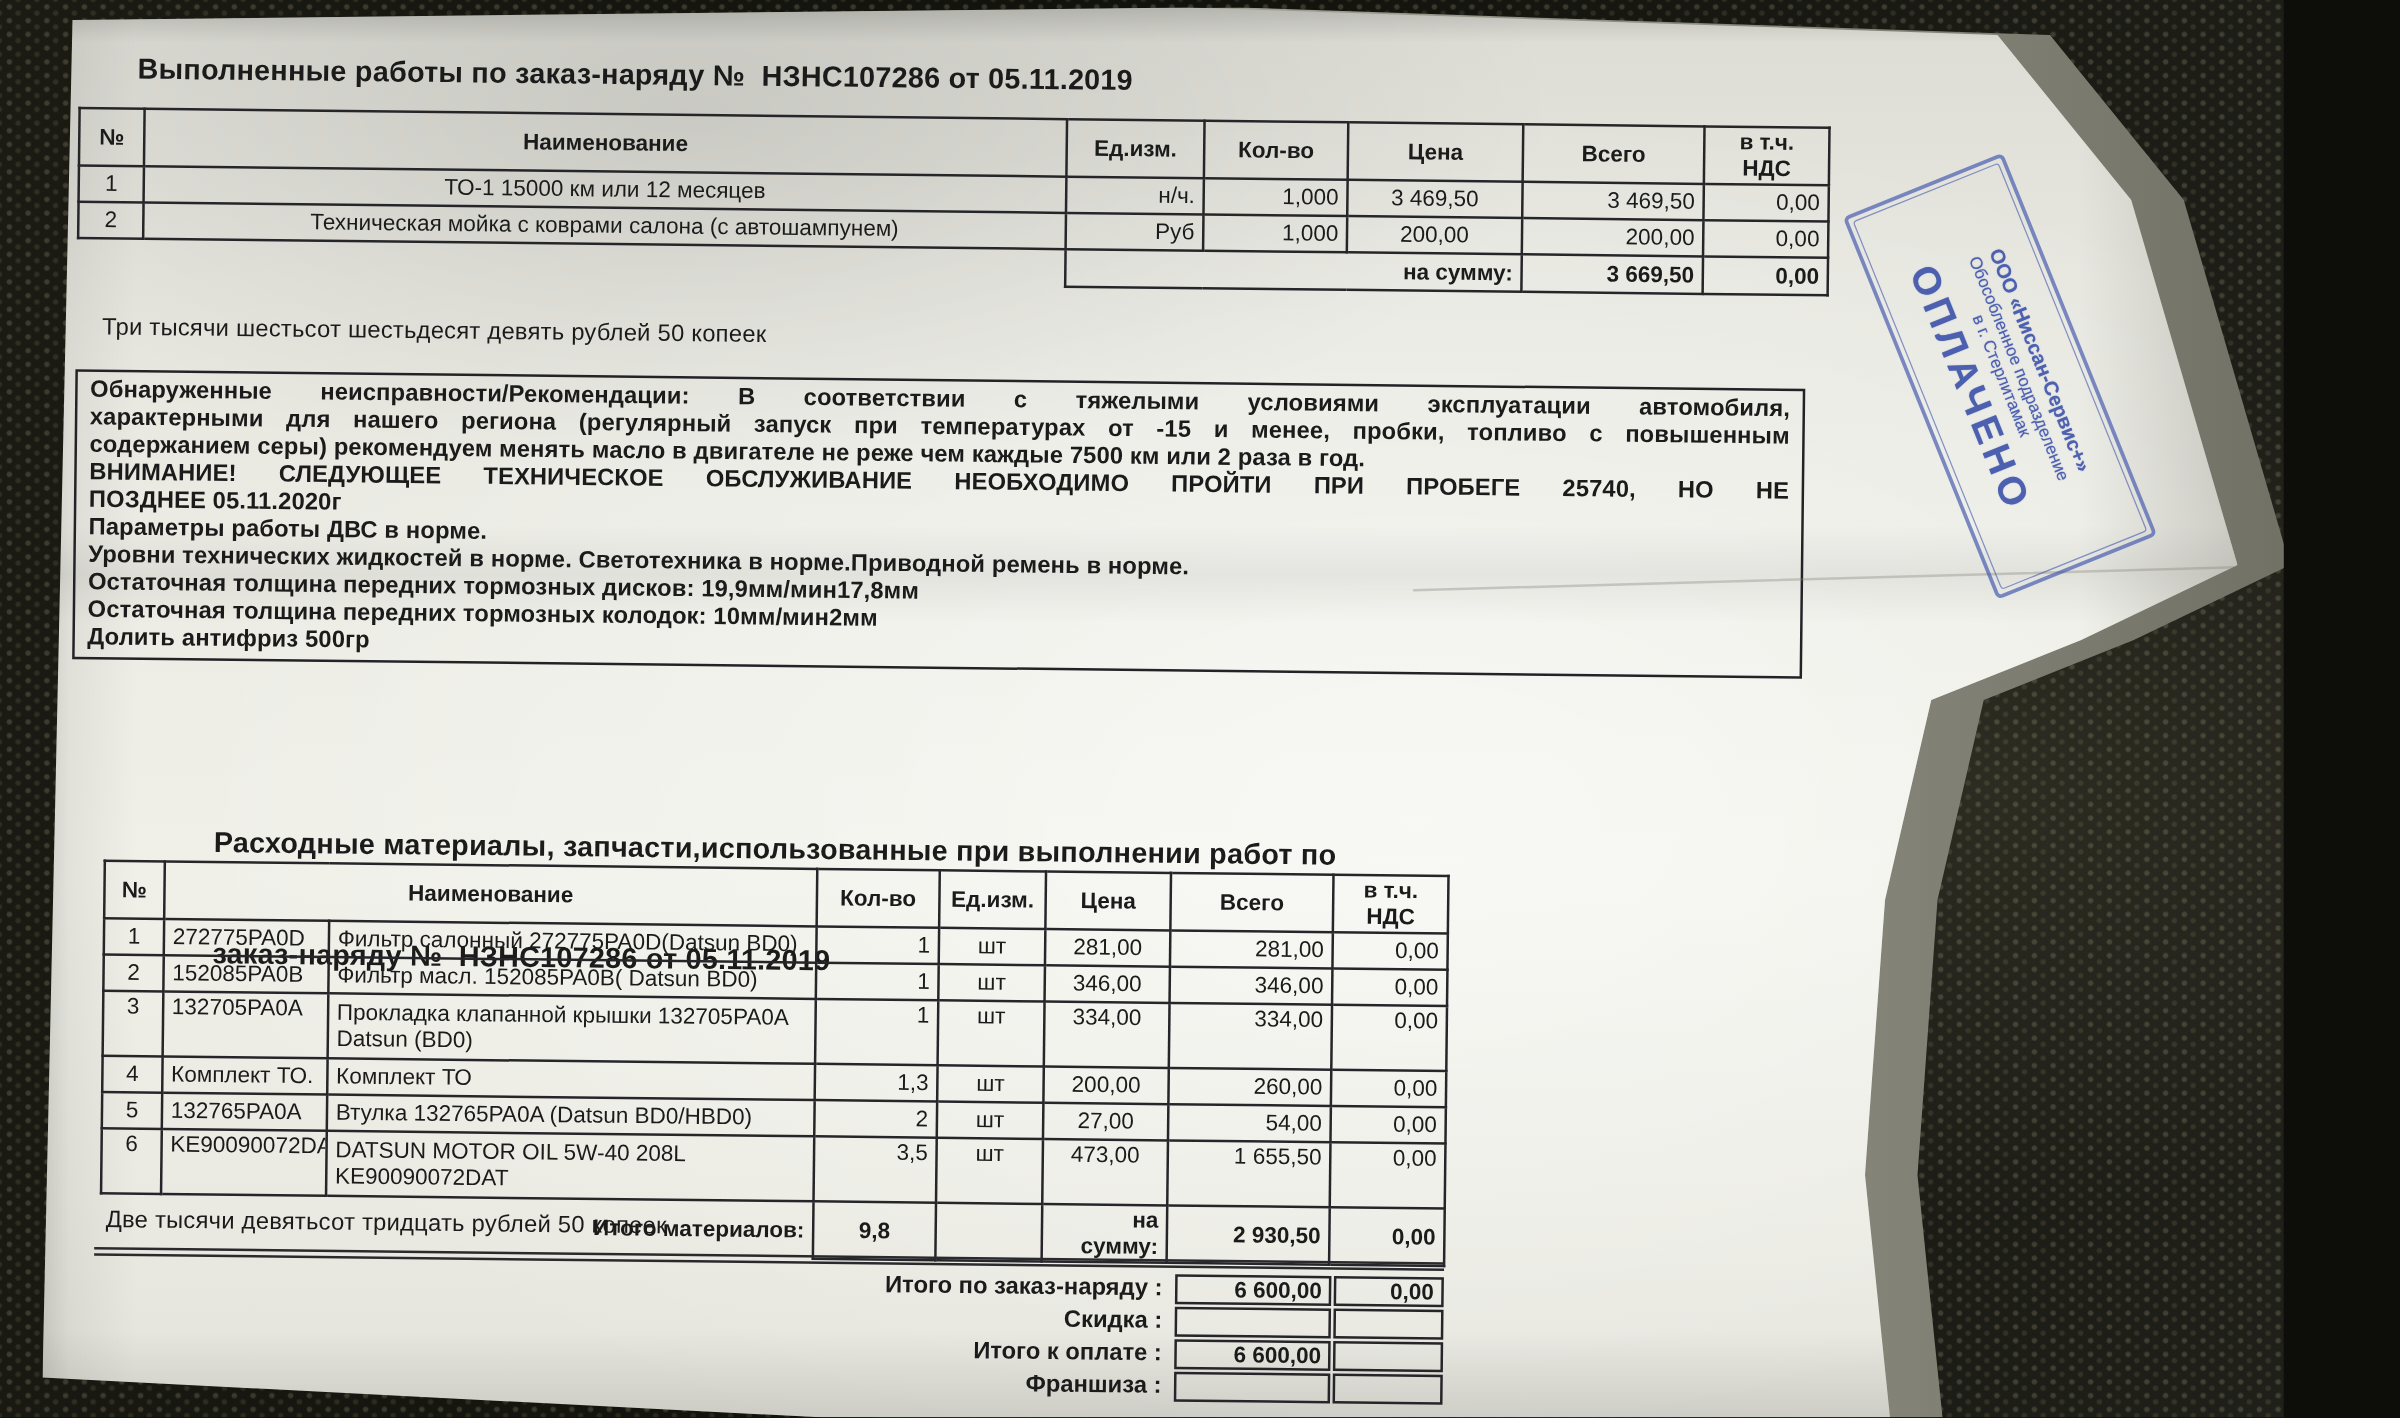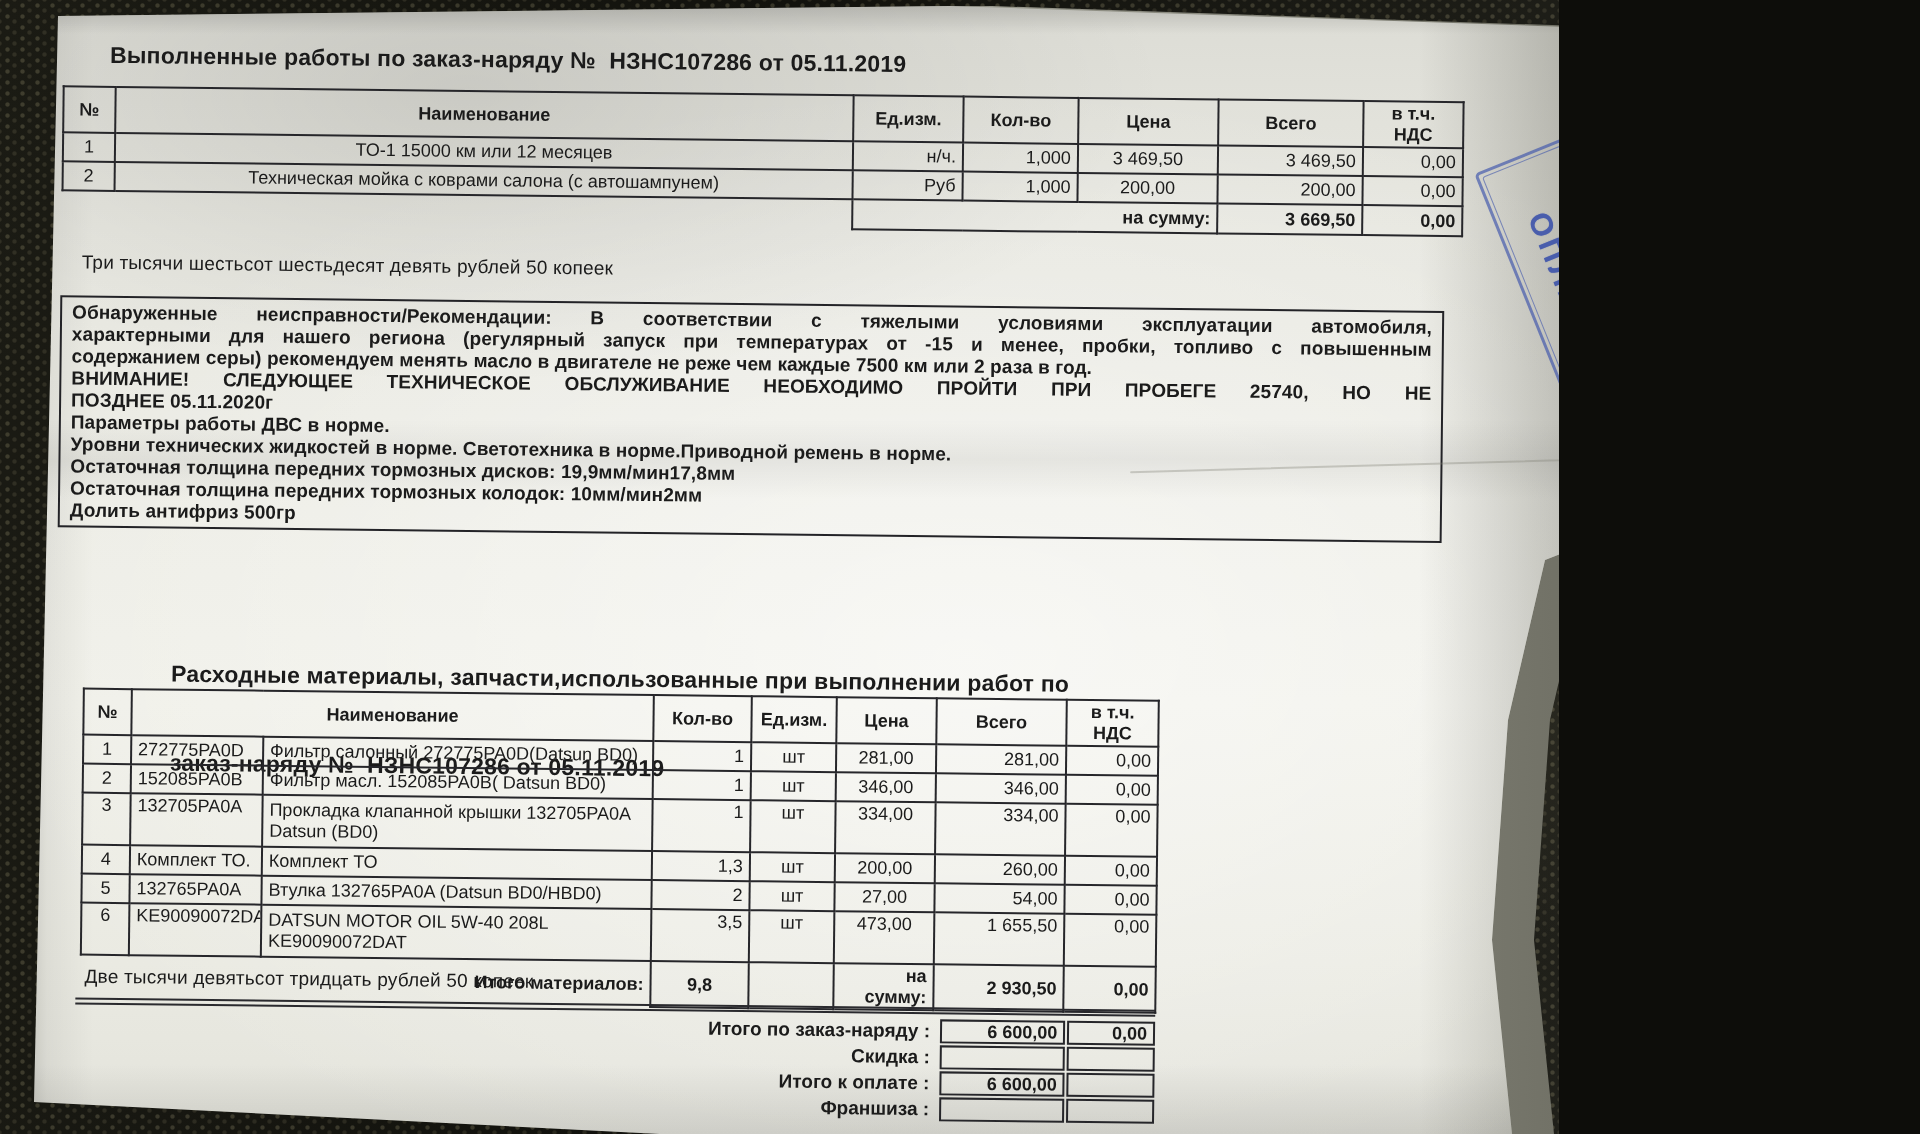--- a/index.html
+++ b/index.html
@@ -1,17 +1,17 @@
 <!DOCTYPE html>
 <html><head>
 <meta charset="utf-8">
 <style>
   html,body{margin:0;padding:0;background:#0d0d0a;}
   body{font-family:"Liberation Sans","DejaVu Sans",sans-serif;color:#1b1b1b;}
-  .stage{position:relative;width:1559px;height:1134px;overflow:hidden;}
+  .stage{position:relative;width:1827px;height:1134px;overflow:hidden;}
 
   
   .bg{position:absolute;inset:0;
     background-color:#15150f;
     background-image:
       radial-gradient(circle, rgba(205,195,150,0.20) 1.6px, transparent 2.7px),
       radial-gradient(circle, rgba(205,195,150,0.12) 1.6px, transparent 2.7px),
       radial-gradient(700px 500px at 86% 55%, rgba(125,120,90,0.18), transparent 70%),
       linear-gradient(100deg,#1b1b14 0%,#12120d 45%,#20201a 100%);
     background-size:15px 11px,15px 11px,100% 100%,100% 100%;

